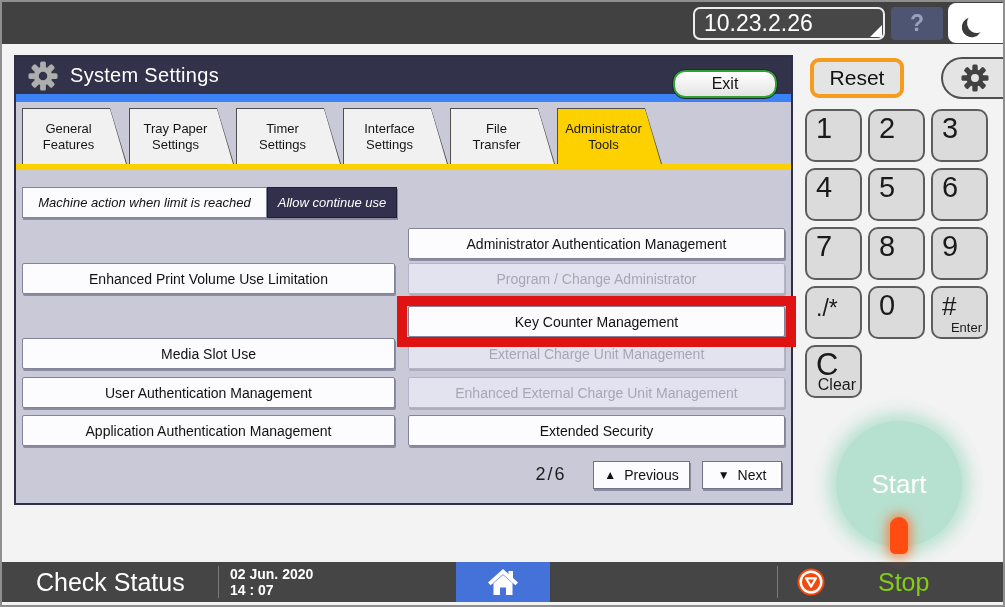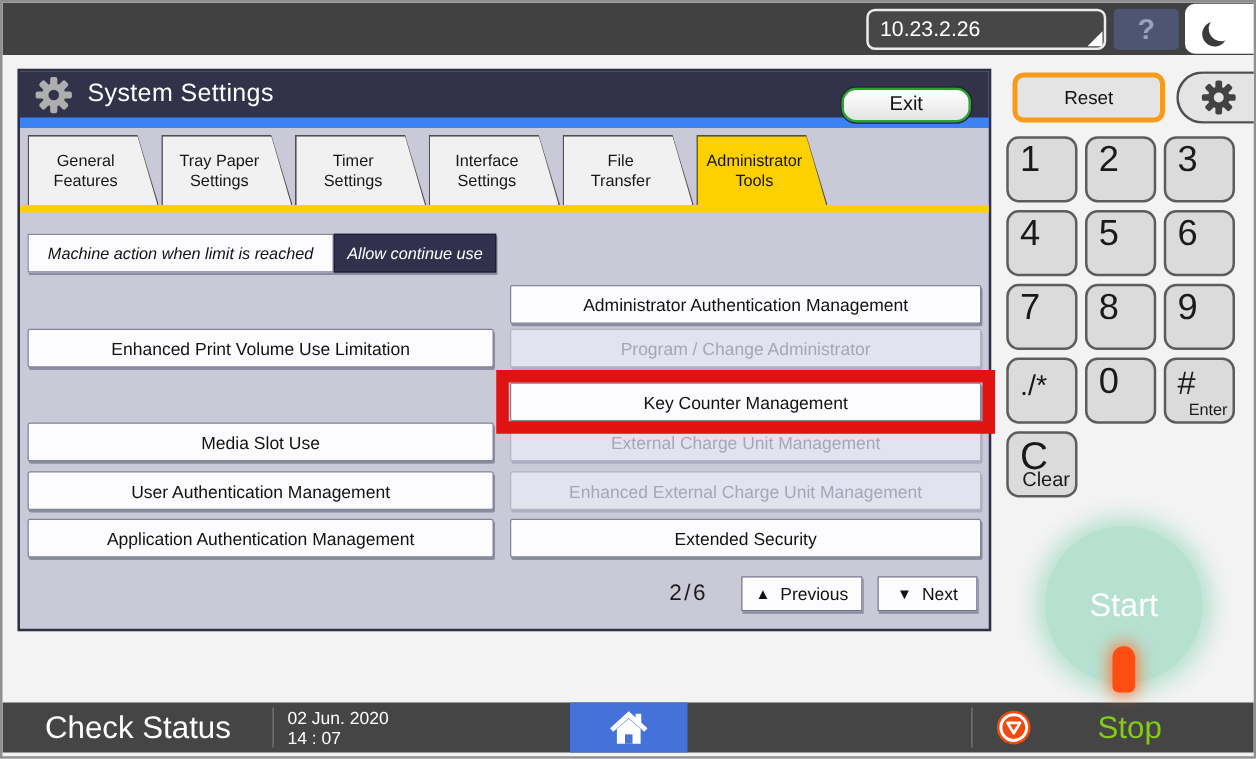--- a/index.html
+++ b/index.html
@@ -4,21 +4,21 @@
 <style>
   * { margin:0; padding:0; box-sizing:border-box; }
   body { background:#ddd; font-family:"Liberation Sans", sans-serif; -webkit-font-smoothing:antialiased; }
   #screen { position:relative; width:1005px; height:607px; background:#f3f3f3;
             border:2px solid #8f8f8f; overflow:hidden; }
 
   
   .topbar { position:absolute; left:0; top:0; right:0; height:42px; background:#414141; }
   .ip-field { position:absolute; left:691px; top:5px; width:192px; height:33px;
               background:#474747; border:2px solid #ececec; border-radius:7px;
-              color:#fff; font-size:17px; line-height:29px; padding-left:9px; }
+              color:#fff; font-size:23px; line-height:29px; padding-left:9px; }
   .corner-tri { position:absolute; right:1px; bottom:1px; width:0; height:0;
                 border-style:solid; border-width:0 0 12px 12px;
                 border-color:transparent transparent #fff transparent; }
   .help-btn { position:absolute; left:889px; top:5px; width:52px; height:33px;
               background:#4d5572; border-radius:4px; color:#99a1bf; font-size:23px;
               font-weight:bold; display:flex; align-items:center; justify-content:center; }
   .moon-btn { position:absolute; left:946px; top:1px; width:57px; height:40px;
               background:#fff; border-radius:8px 0 0 8px;
               display:flex; align-items:center; justify-content:center; }
   .moon { width:20px; height:20px; border-radius:50%;
@@ -68,23 +68,23 @@
               font-size:18px; letter-spacing:2px; color:#1c1c1c; }
   .nav-btn { position:absolute; top:404px; height:28px; background:#fcfcff;
              border:1px solid #70708a; box-shadow:1px 2px 0 rgba(80,80,105,.5);
              font-size:14px; color:#111; display:flex; align-items:center; justify-content:center; gap:8px;
              font-family:"Liberation Sans", sans-serif; }
   .nav-btn .tri { font-size:12px; }
   .nav-prev { left:577px; width:97px; }
   .nav-next { left:686px; width:80px; }
 
   
-  .reset-btn { position:absolute; left:808px; top:56px; width:122px; height:40px;
+  .reset-btn { position:absolute; left:808px; top:56px; width:94px; height:40px;
                background:#e4e4e4; border:4px solid #f59c1d; border-radius:9px;
-               font-size:15px; color:#111; display:flex; align-items:center; justify-content:center;
+               font-size:21px; color:#111; display:flex; align-items:center; justify-content:center;
                font-family:"Liberation Sans", sans-serif; }
   .gear-pill { position:absolute; left:939px; top:55px; width:66px; height:42px;
                background:#e4e4e4; border:2px solid #4f4f4f; border-right:none;
                border-radius:21px 0 0 21px; display:flex; align-items:center; justify-content:center; }
   .keypad { position:absolute; left:803px; top:107px; width:192px;
             display:flex; flex-wrap:wrap; gap:6px; }
   .key { position:relative; width:57px; height:53px; background:#dbdbdb;
          border:2px solid #5d5d5d; border-radius:10px; color:#1a1a1a;
          font-size:29px; padding:1px 0 0 9px; font-family:"Liberation Sans", sans-serif; }
   .key .sub { position:absolute; right:4px; bottom:2px; font-size:13px; }
@@ -101,21 +101,21 @@
                color:#fff; font-size:26px; display:flex; align-items:center; justify-content:center; }
   .start-led { position:absolute; left:888px; top:515px; width:18px; height:37px;
                background:#ff4d12; border-radius:9px 9px 5px 5px; z-index:6;
                box-shadow:0 0 12px 3px rgba(255,110,45,.8); }
 
   
   .bottombar { position:absolute; left:0; right:0; top:560px; height:40px; background:#454545; }
   .check-status { position:absolute; left:34px; top:0; height:40px; line-height:40px;
                   color:#fff; font-size:25px; }
   .vsep { position:absolute; top:4px; width:1px; height:32px; background:#7a7a7a; }
-  .datetime { position:absolute; left:228px; top:4px; color:#fff; font-size:14px; line-height:16px; }
+  .datetime { position:absolute; left:228px; top:4px; color:#fff; font-size:14px; line-height:16px;font-weight:bold; }
   .home-btn { position:absolute; left:454px; top:0; width:94px; height:40px; background:#4472d8;
               display:flex; align-items:center; justify-content:center; }
   .stop-icon { position:absolute; left:795px; top:6px; width:28px; height:28px; }
   .stop-label { position:absolute; left:876px; top:0; height:40px; line-height:40px;
                 color:#84cc16; font-size:25px; }
 </style>
 </head>
 <body>
 
 <div id="screen">

